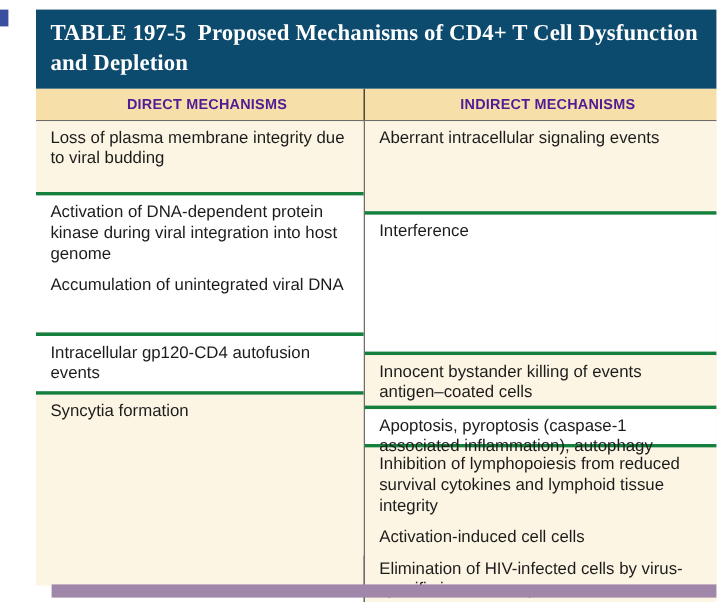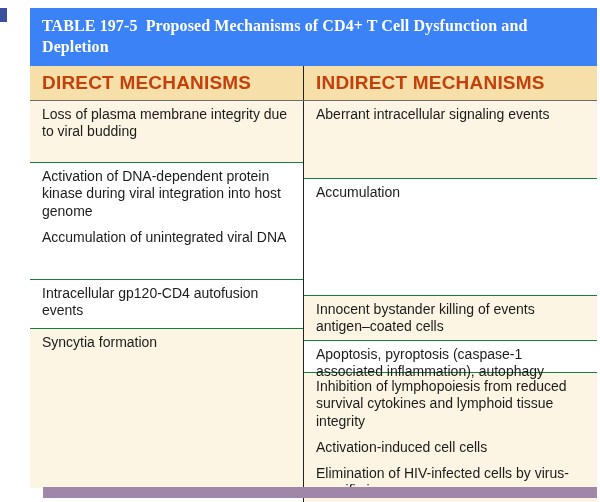--- a/index.html
+++ b/index.html
@@ -36,47 +36,48 @@
     left: 30px;
     top: 8px;
     width: 567px;
     height: 480px;
     background: #fdf5e3;
     box-sizing: border-box;
   }
 
   
   .table-title {
-    background: #3b82f6;
+    background: #0c4a6e;
     color: #ffffff;
     font-family: "Liberation Serif", serif;
     font-weight: bold;
-    font-size: 16px;
+    font-size: 19px;
     line-height: 1.33;
     padding: 7px 12px 8px 12px;
     box-sizing: border-box;
     letter-spacing: 0.1px;
   }
   .table-title .tnum {
     white-space: nowrap;
   }
 
   
   .colhead-row {
     display: flex;
     background: #f6dfa9;
     border-bottom: 1px solid #6c6c6c;
   }
   .colhead {
-    color: #c2410c;
+    color: #4c1d95;
     font-weight: bold;
-    font-size: 19px;
+    font-size: 12px;
     letter-spacing: 0.2px;
     padding: 6px 0 6px 12px;
     box-sizing: border-box;
+    text-align: center;
   }
   .colhead.left  { width: 274px; border-right: 1px solid #222222; }
   .colhead.right { width: 293px; }
 
   
   .body-grid {
     display: flex;
     width: 567px;
   }
   .col {
@@ -84,21 +85,21 @@
   }
   .col.left  { width: 274px; border-right: 1px solid #222222; }
   .col.right { width: 293px; }
 
   .cell {
     font-size: 14px;
     line-height: 1.27;
     color: #1c1c1c;
     padding: 5px 10px 6px 12px;
     box-sizing: border-box;
-    border-bottom: 1px solid #15803d;
+    border-bottom: 3px solid #15803d;
   }
   .cell.last { border-bottom: none; }
   .cell.cream { background: #fdf5e3; }
   .cell.white { background: #ffffff; }
 
   .cell p {
     margin: 0 0 0 0;
   }
   .cell p + p {
     margin-top: 8px;
@@ -148,21 +149,21 @@
         <div class="cell cream last" style="height:134px">
           <p>Syncytia formation</p>
         </div>
       </div>
 
       <div class="col right">
         <div class="cell cream" style="height:78px">
           <p>Aberrant intracellular signaling events</p>
         </div>
         <div class="cell white" style="height:117px">
-          <p>Accumulation</p>
+          <p>Interference</p>
         </div>
         <div class="cell cream" style="height:45px">
           <p>Innocent bystander killing of events antigen–coated cells</p>
         </div>
         <div class="cell white" style="height:32px">
           <p>Apoptosis, pyroptosis (caspase-1 associated inflammation), autophagy</p>
         </div>
         <div class="cell cream last" style="height:134px">
           <p>Inhibition of lymphopoiesis from reduced survival cytokines and lymphoid tissue integrity</p>
           <p>Activation-induced cell cells</p>

